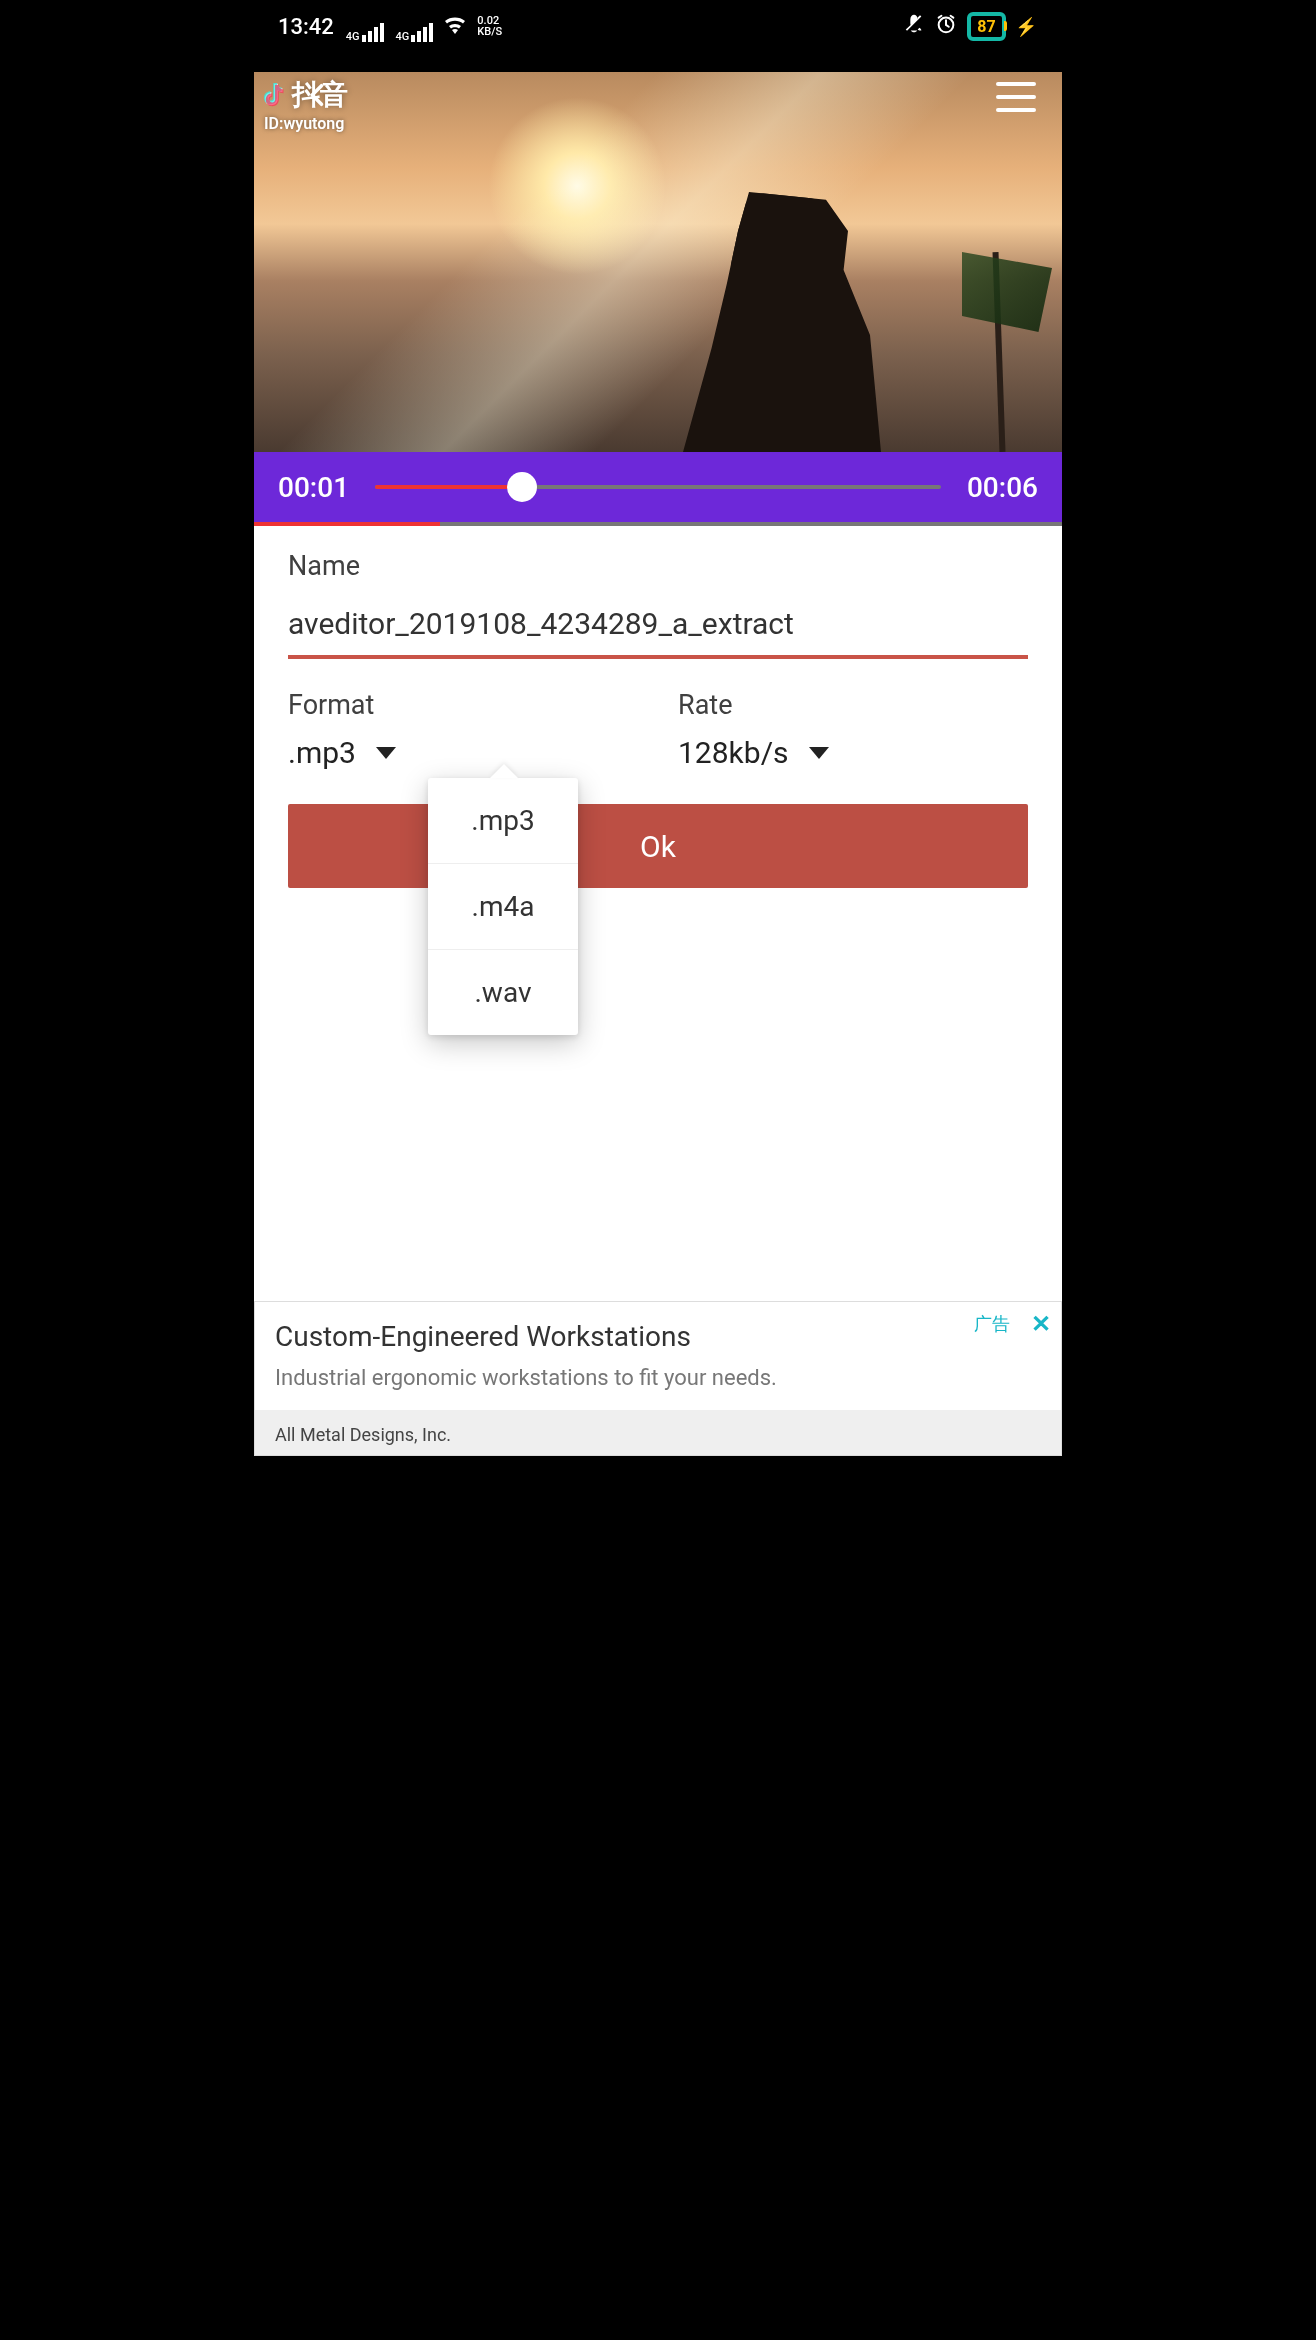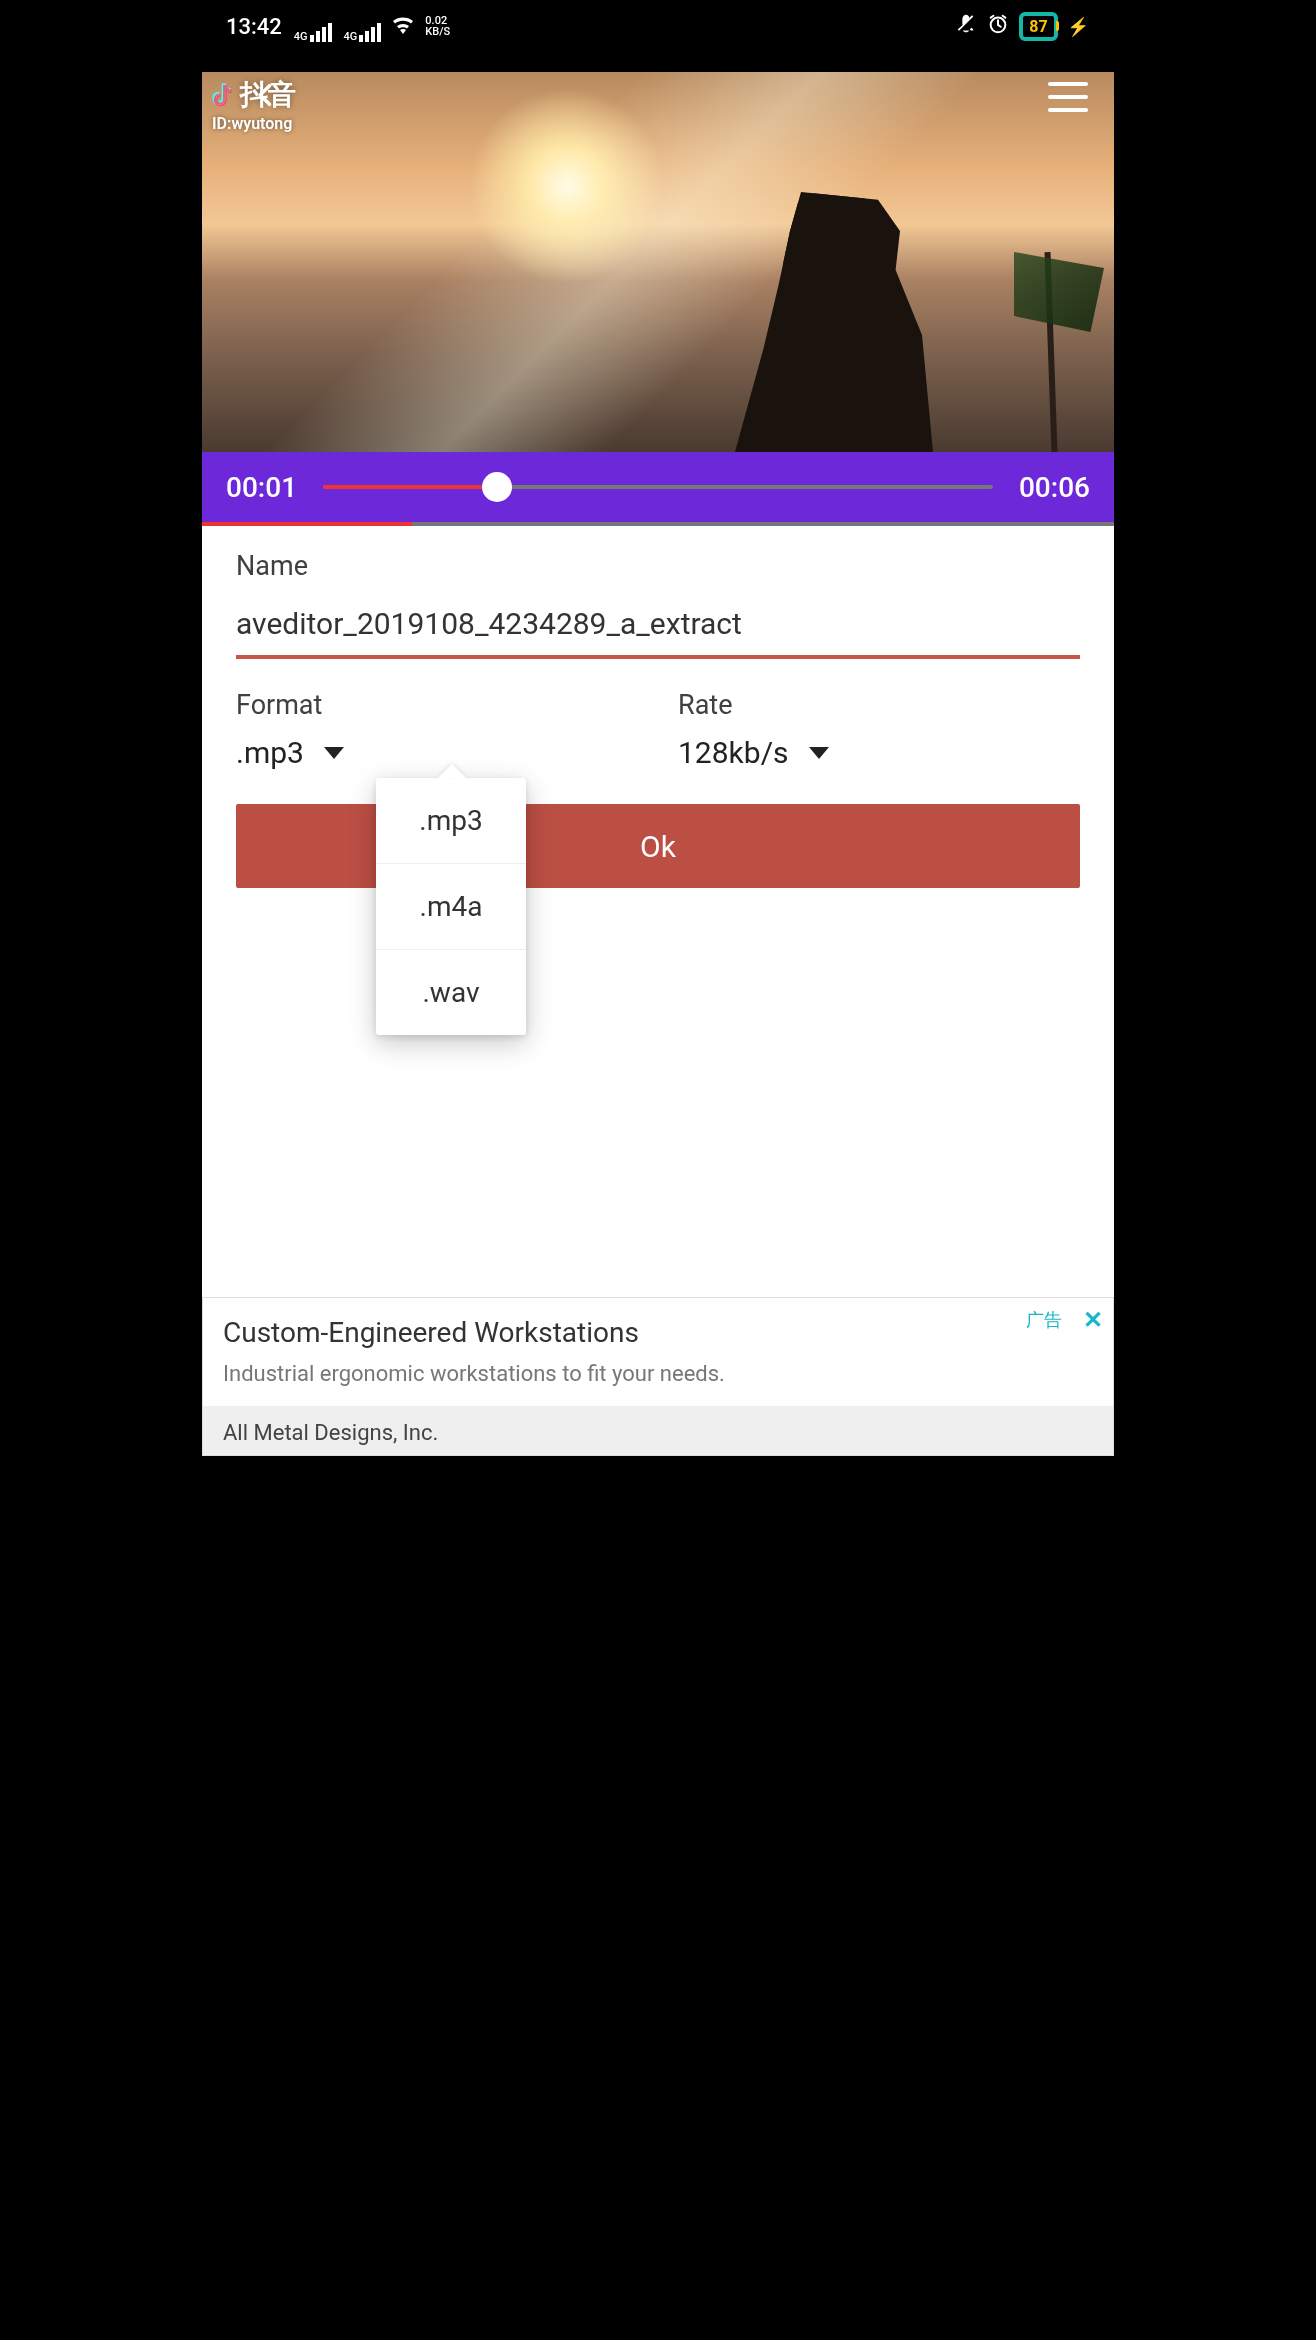--- a/index.html
+++ b/index.html
@@ -1,17 +1,17 @@
 <!DOCTYPE html>
 <html><head>
 <meta charset="utf-8">
 <style>
   * { margin: 0; padding: 0; box-sizing: border-box; font-family: -apple-system, Roboto, "Helvetica Neue", Arial, sans-serif; }
   html, body { width: 1316px; height: 2340px; background: #000; }
-  .screen { width: 912px; height: 1456px; margin: 0 auto; background: #fff; position: relative; overflow: hidden; }
+  .screen { width: 808px; height: 1456px; margin: 0 auto; background: #fff; position: relative; overflow: hidden; }
 
   
   .status-bar { height: 52px; background: #000; color: #fff; display: flex; align-items: center; padding: 0 24px; font-size: 22px; font-weight: 500; }
   .status-left { display: flex; align-items: center; gap: 10px; }
   .status-right { margin-left: auto; display: flex; align-items: center; gap: 10px; }
   .signal-group { display: flex; align-items: flex-end; gap: 2px; }
   .signal-bar { width: 4px; background: #fff; }
   .sb1 { height: 7px; } .sb2 { height: 11px; } .sb3 { height: 15px; } .sb4 { height: 19px; }
   .sig-label { font-size: 11px; line-height: 10px; margin-left: 2px; margin-top: 22px; }
   .net-rate { display: flex; flex-direction: column; font-size: 11px; line-height: 11px; }
@@ -72,21 +72,21 @@
 
   
   .ad { position: absolute; left: 0; right: 0; bottom: 0; border: 1px solid #ddd; background: #fff; }
   .ad-top { padding: 18px 20px 20px 20px; position: relative; }
   .ad-title { font-size: 28px; color: #333; margin-bottom: 12px; }
   .ad-sub { font-size: 22px; color: #777; }
   .ad-badge { position: absolute; top: 8px; right: 10px; display: flex; align-items: center; gap: 21px; }
   .ad-badge-text { color: #18b6c7; font-size: 18px; }
   .ad-close { color: #18b6c7; font-size: 24px; font-weight: 700; }
   .ad-bottom { background: #efefef; padding: 14px 20px 10px 20px; display: flex; align-items: center; }
-  .ad-company { font-size: 22px; color: #444; }
+  .ad-company { font-size: 18px; color: #444; }
   .ad-open { margin-left: auto; background: #5a5a5a; color: #fff; border: none; border-radius: 999px; height: 58px; width: 336px; font-size: 24px; letter-spacing: 2px; cursor: pointer; }
 </style>
 </head>
 <body>
 
 <div class="screen">
 
   <div class="status-bar">
     <div class="status-left">
       <span>13:42</span>

